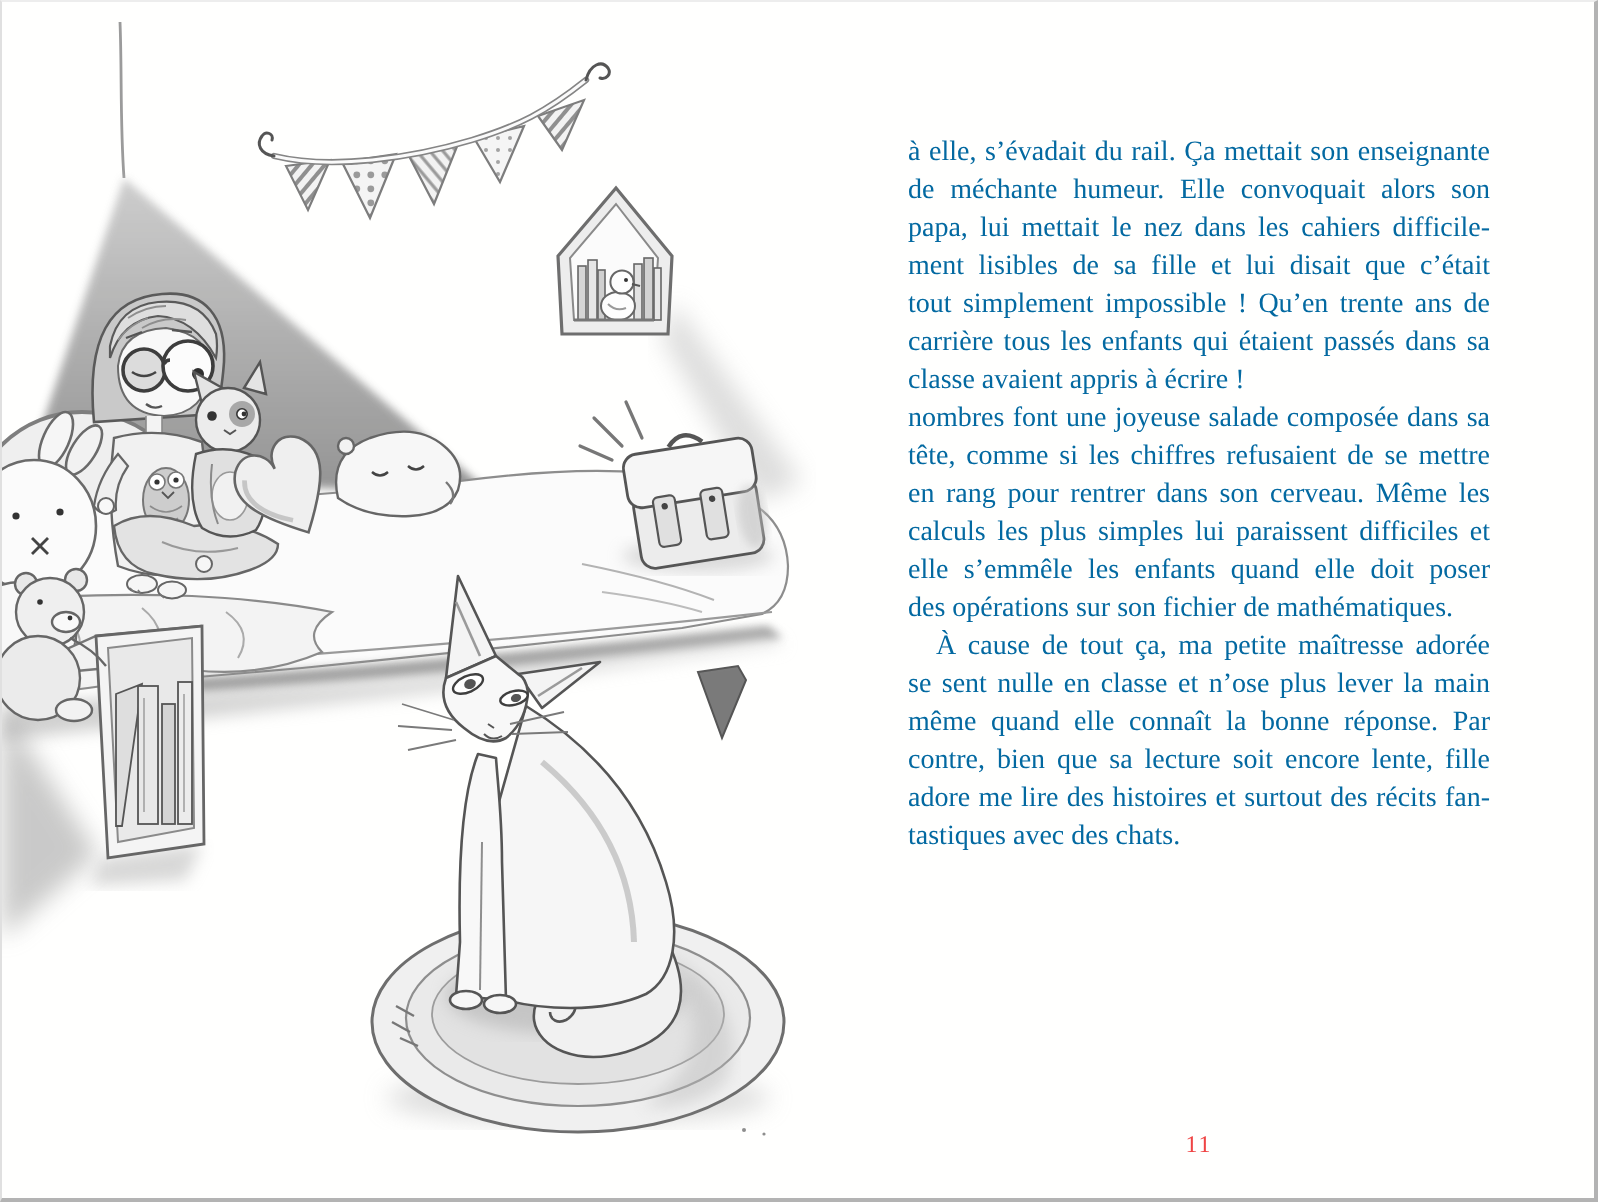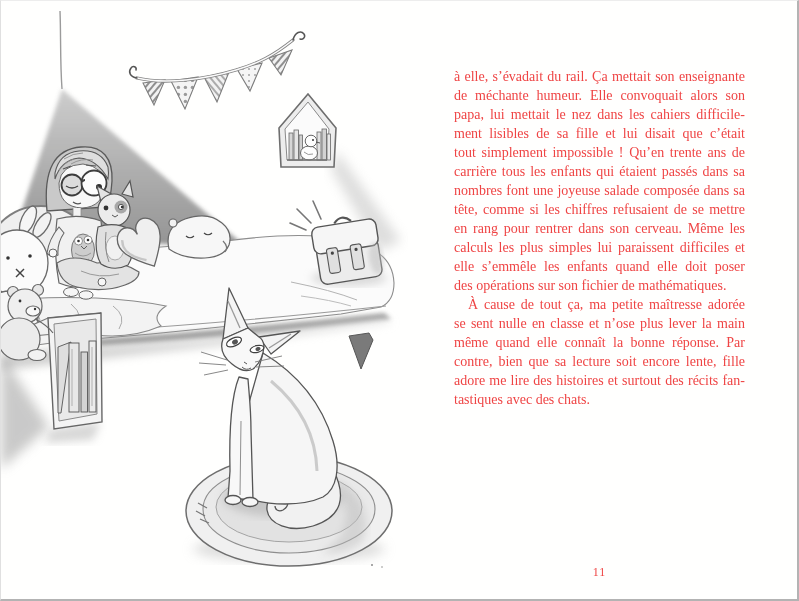--- a/index.html
+++ b/index.html
@@ -295,27 +295,28 @@
           <line x1="225" y1="364" x2="198" y2="362"></line>
           <line x1="227" y1="369" x2="203" y2="374"></line>
           <line x1="254" y1="361" x2="281" y2="355"></line>
           <line x1="255" y1="366" x2="283" y2="365"></line>
         </g>
       </g>
     </svg>
   </div>
 
   <div id="right-page">
-    <div id="text-column" style="color: #ef4444;">
+    <div id="text-column" style="color: #0369a1;">
         <div class="text-line">à elle, s’évadait du rail. Ça mettait son enseignante</div>
         <div class="text-line">de méchante humeur. Elle convoquait alors son</div>
         <div class="text-line">papa, lui mettait le nez dans les cahiers difficile-</div>
         <div class="text-line">ment lisibles de sa fille et lui disait que c’était</div>
         <div class="text-line">tout simplement impossible ! Qu’en trente ans de</div>
         <div class="text-line">carrière tous les enfants qui étaient passés dans sa</div>
+        <div class="text-line para-last">classe avaient appris à écrire !</div>
         <div class="text-line">nombres font une joyeuse salade composée dans sa</div>
         <div class="text-line">tête, comme si les chiffres refusaient de se mettre</div>
         <div class="text-line">en rang pour rentrer dans son cerveau. Même les</div>
         <div class="text-line">calculs les plus simples lui paraissent difficiles et</div>
         <div class="text-line">elle s’emmêle les enfants quand elle doit poser</div>
         <div class="text-line para-last">des opérations sur son fichier de mathématiques.</div>
         <div class="text-line para-first">À cause de tout ça, ma petite maîtresse adorée</div>
         <div class="text-line">se sent nulle en classe et n’ose plus lever la main</div>
         <div class="text-line">même quand elle connaît la bonne réponse. Par</div>
         <div class="text-line">contre, bien que sa lecture soit encore lente, fille</div>

